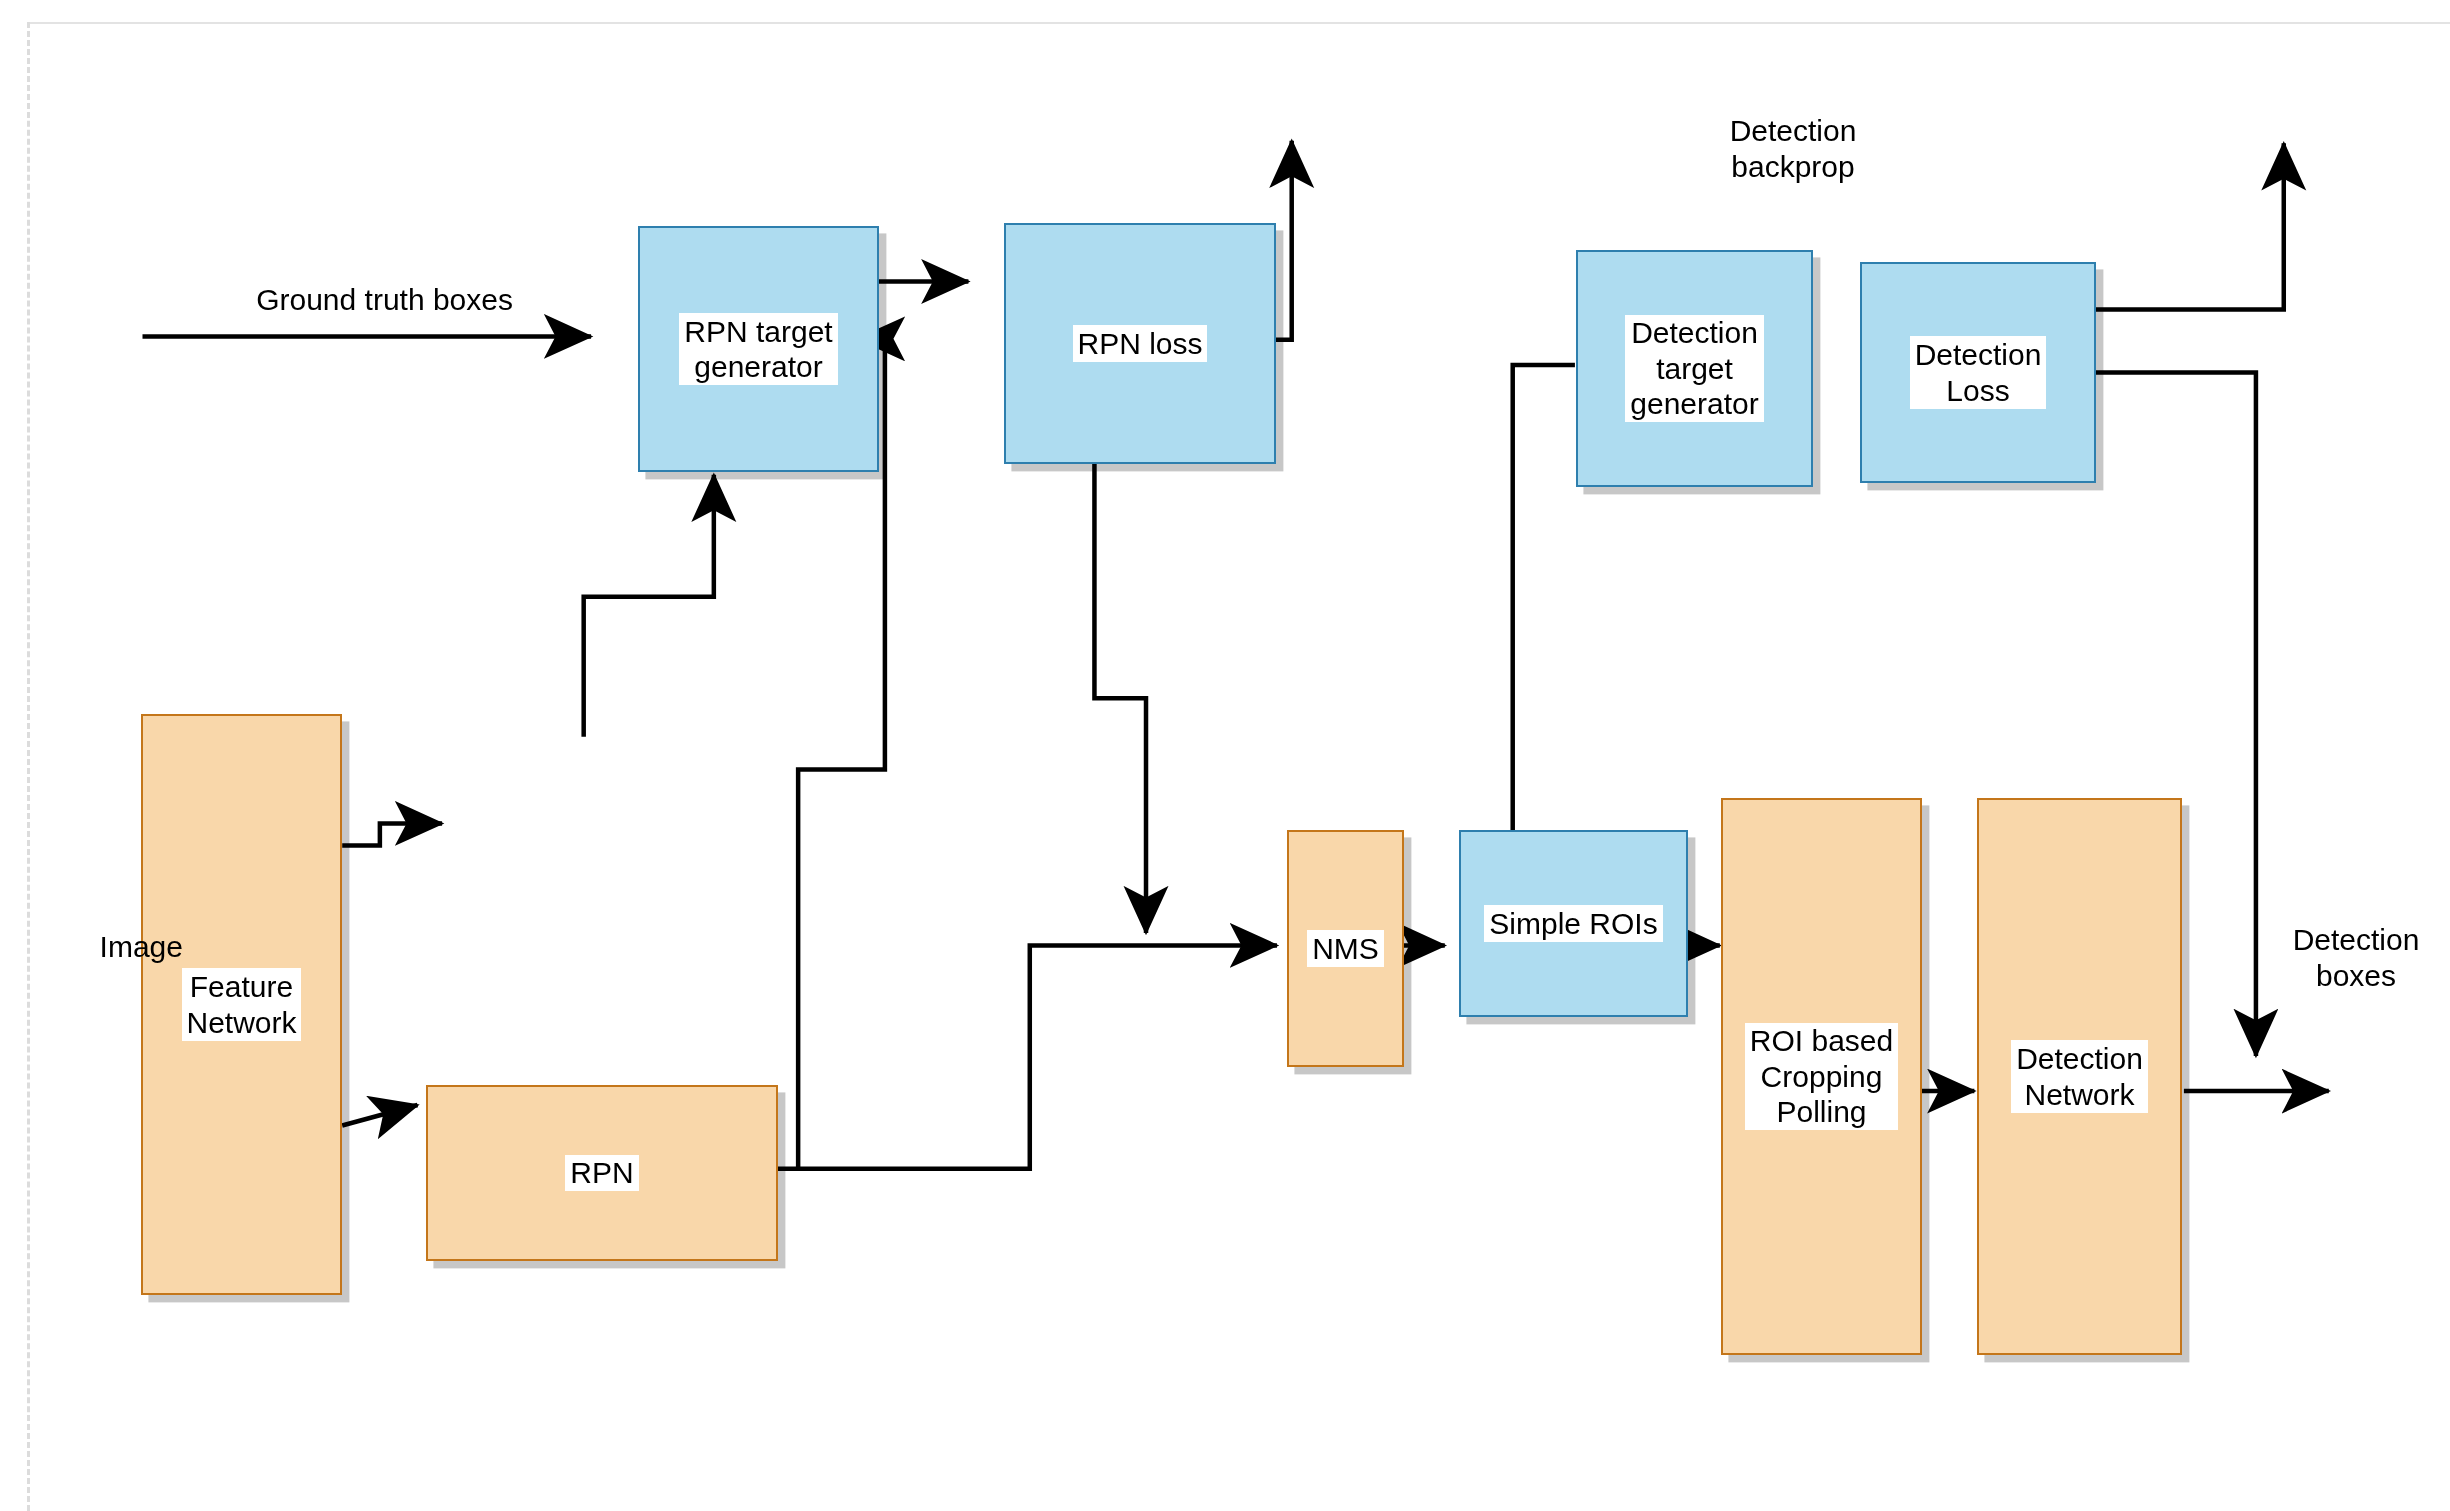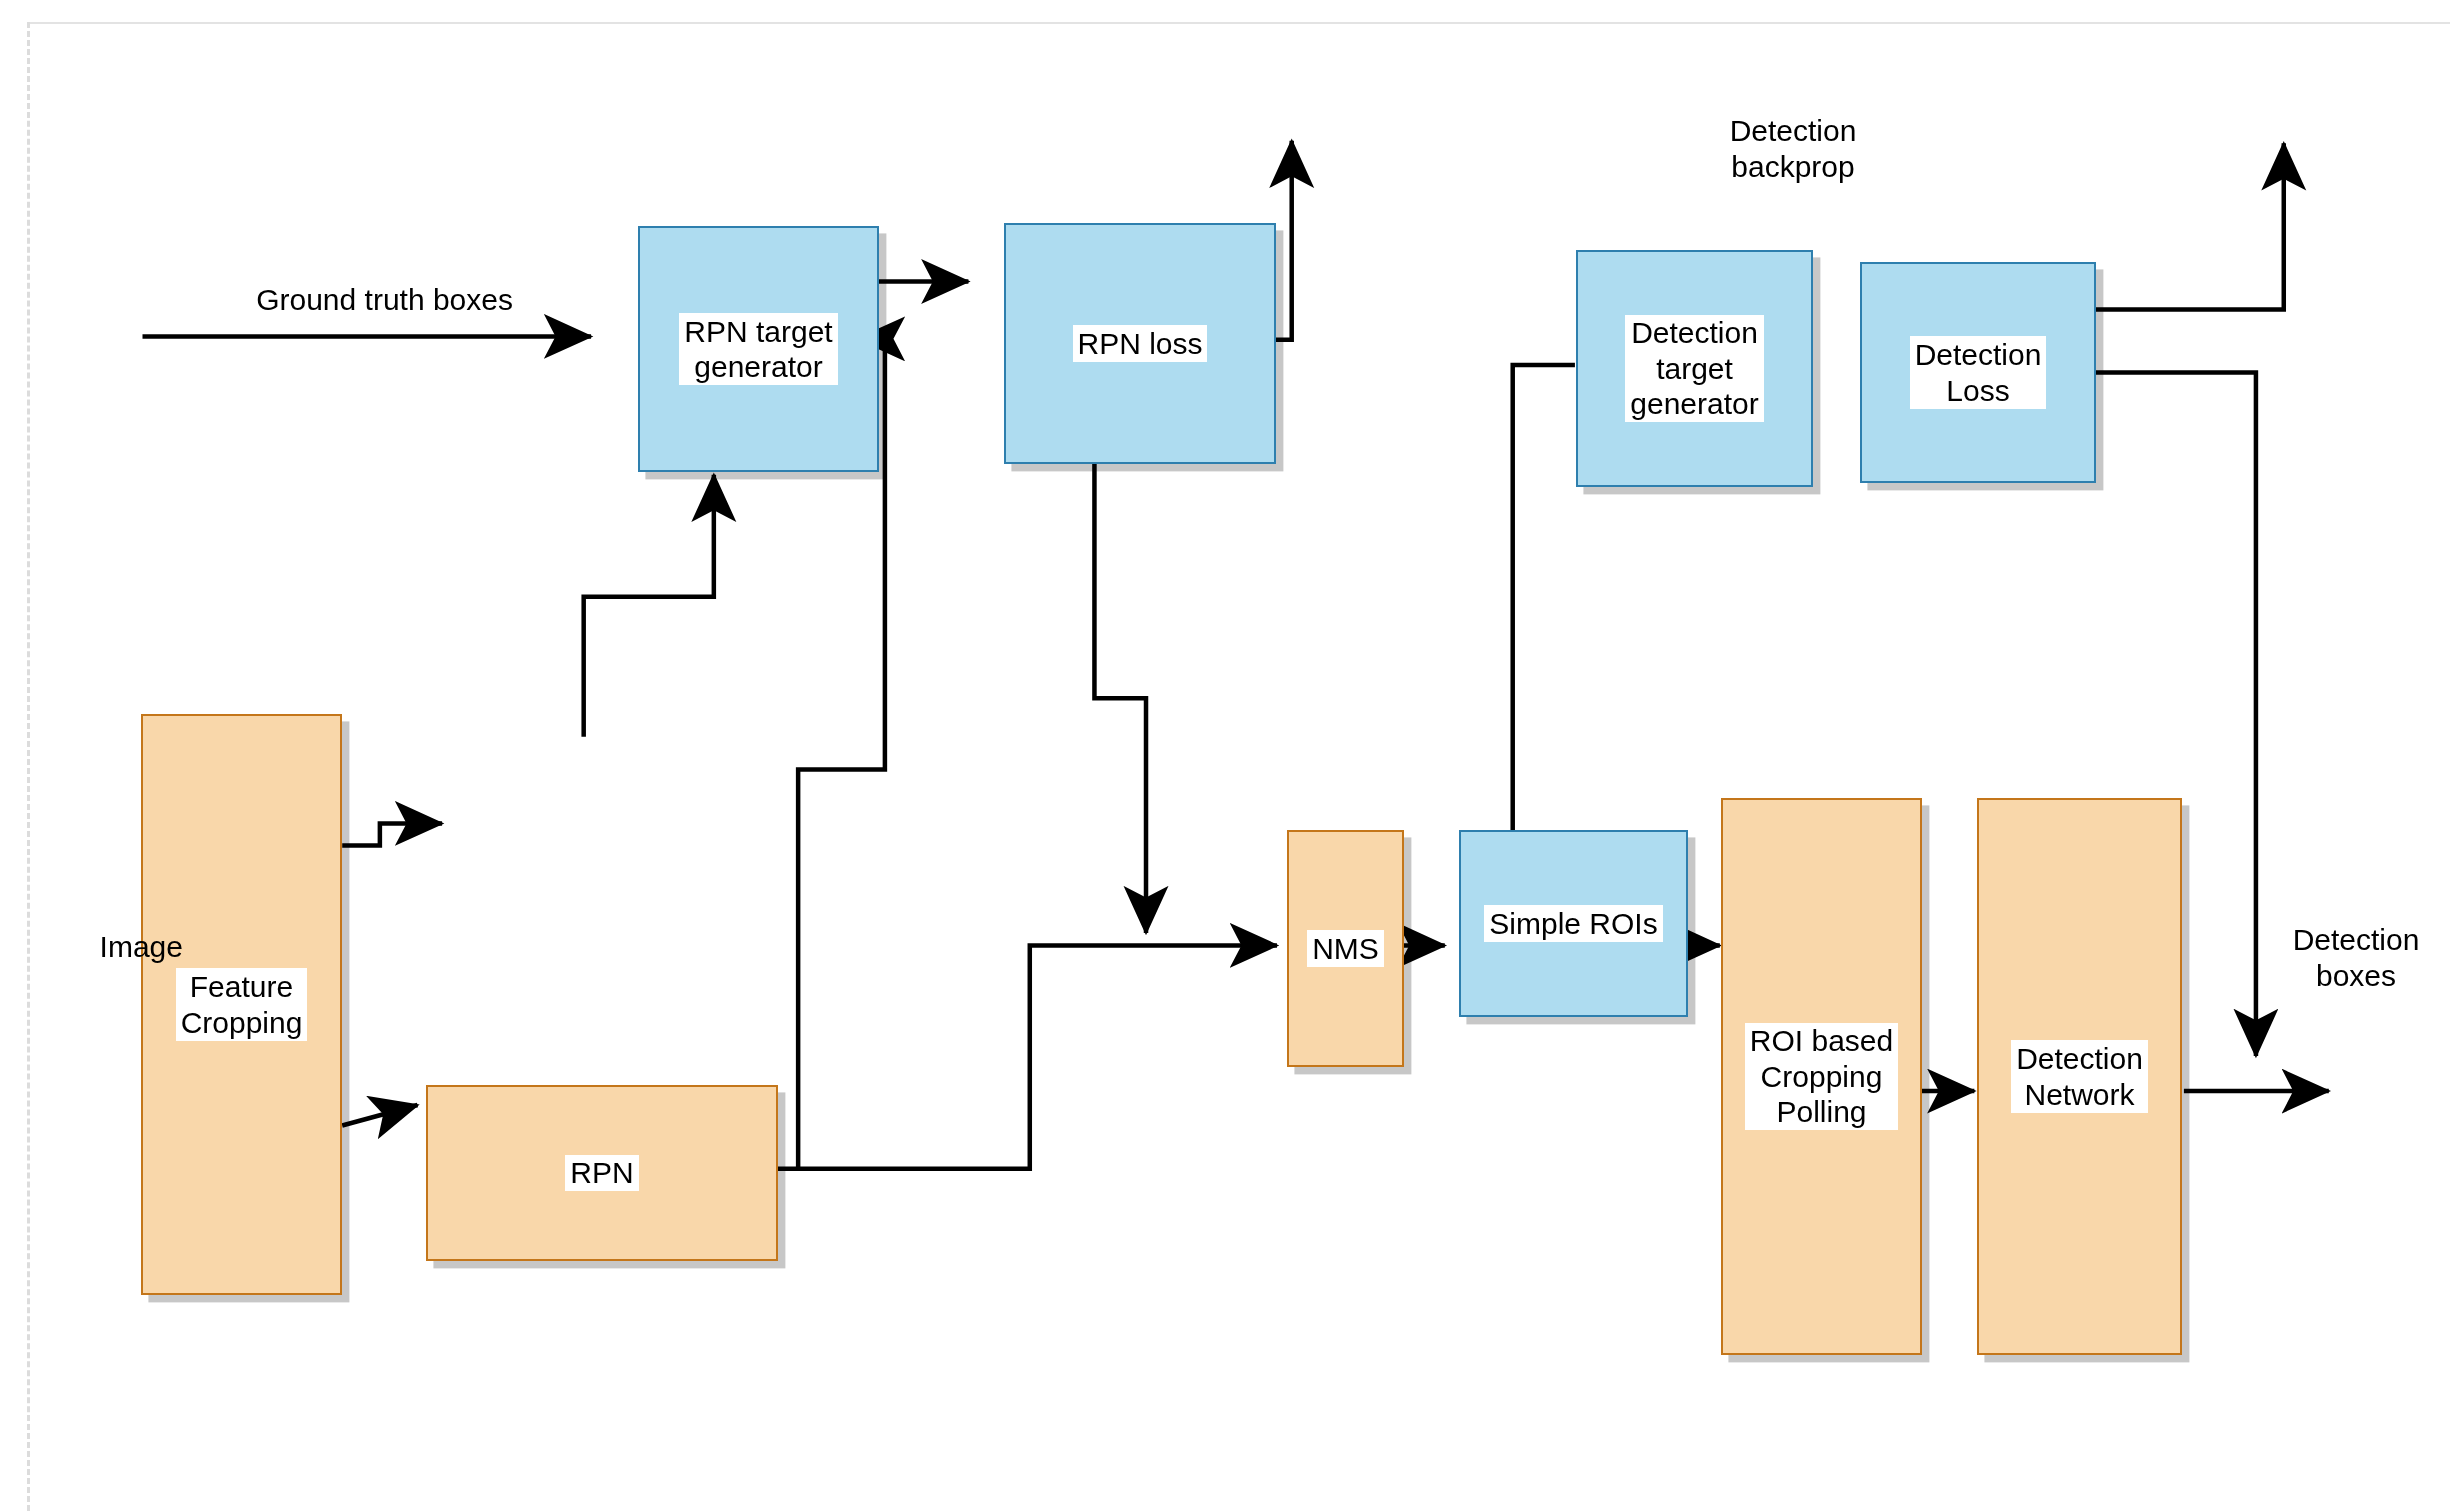--- a/index.html
+++ b/index.html
@@ -121,21 +121,21 @@
     <span class="lbl">Detection
 Loss</span>
   </div>
 
   <div class="node blue" style="left:1459px;top:830px;width:229px;height:187px;">
     <span class="lbl">Simple ROIs</span>
   </div>
 
   <div class="node orange" style="left:141px;top:714px;width:201px;height:581px;">
     <span class="lbl">Feature
-Cropping</span>
+Network</span>
   </div>
 
 
   <div class="node orange" style="left:426px;top:1085px;width:352px;height:176px;">
     <span class="lbl">RPN</span>
   </div>
 
   <div class="node orange" style="left:1721px;top:798px;width:201px;height:557px;">
     <span class="lbl">ROI based
 Cropping

